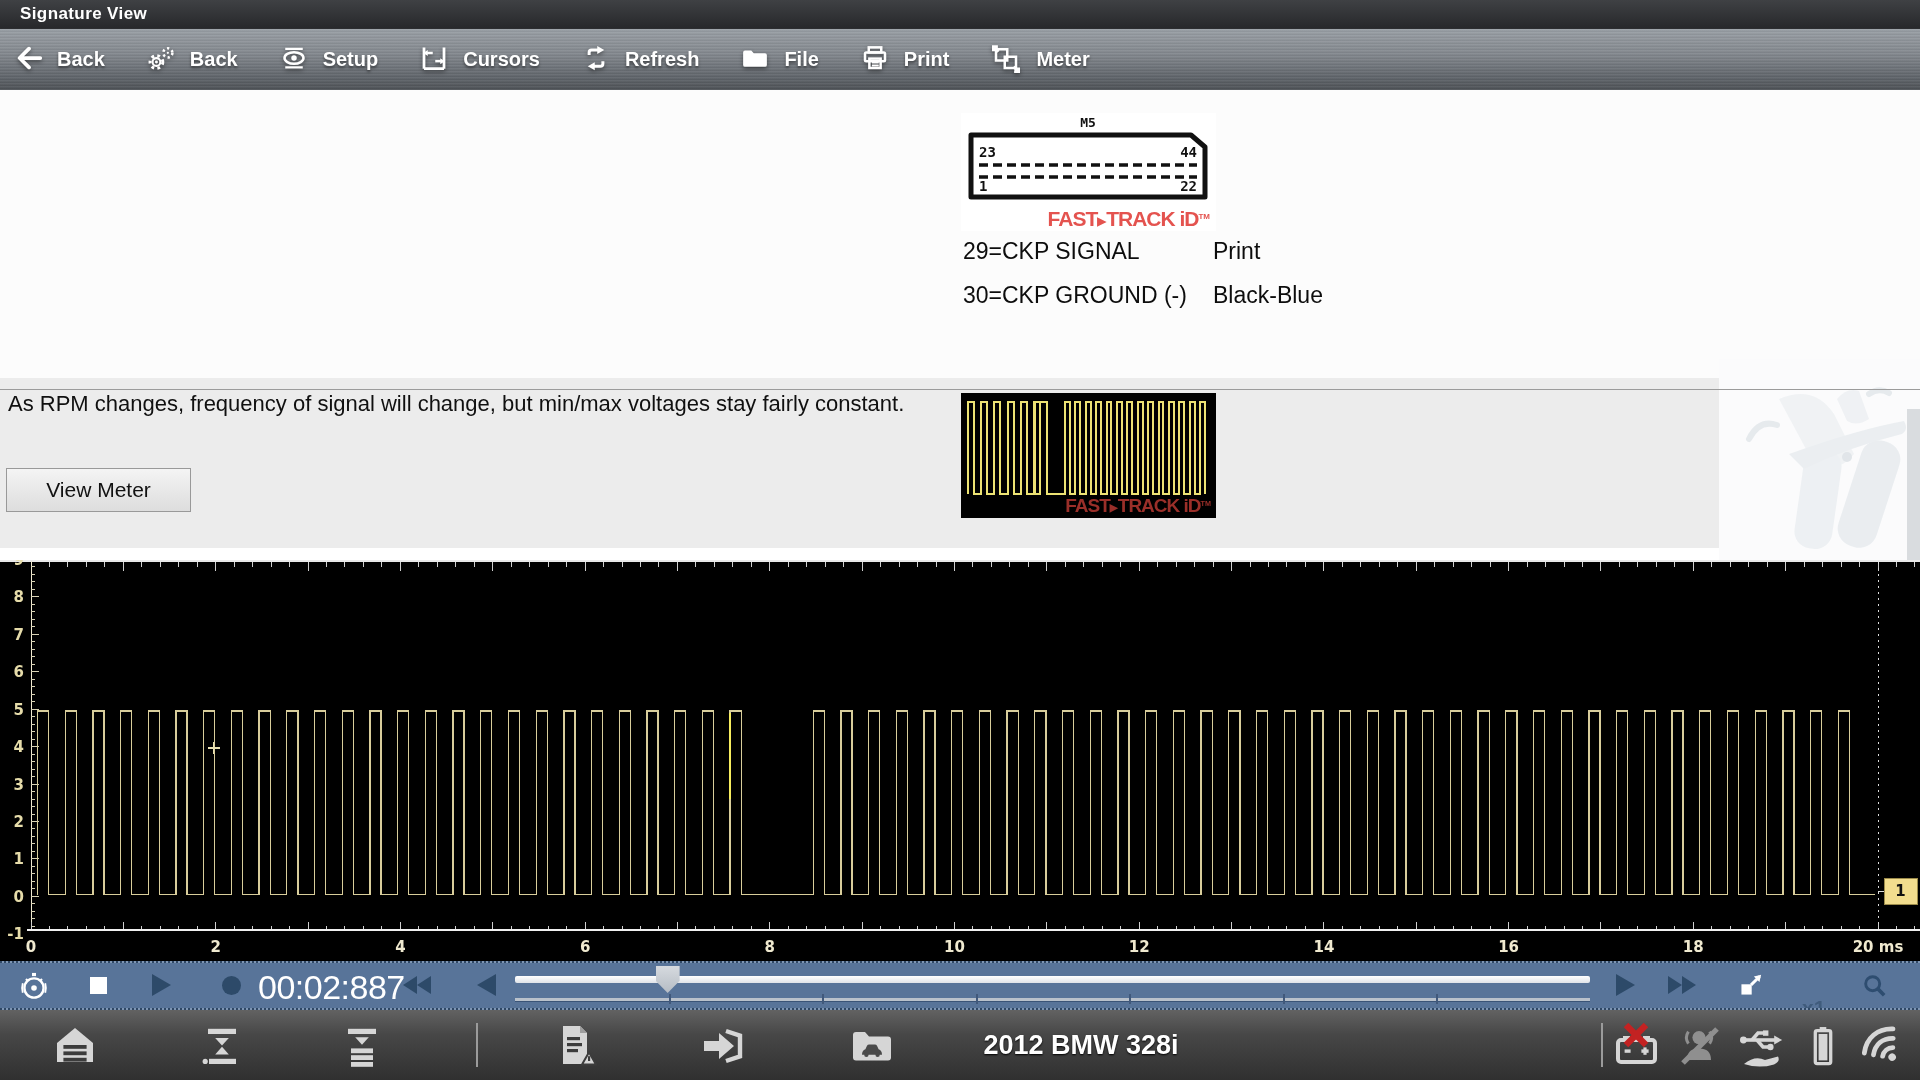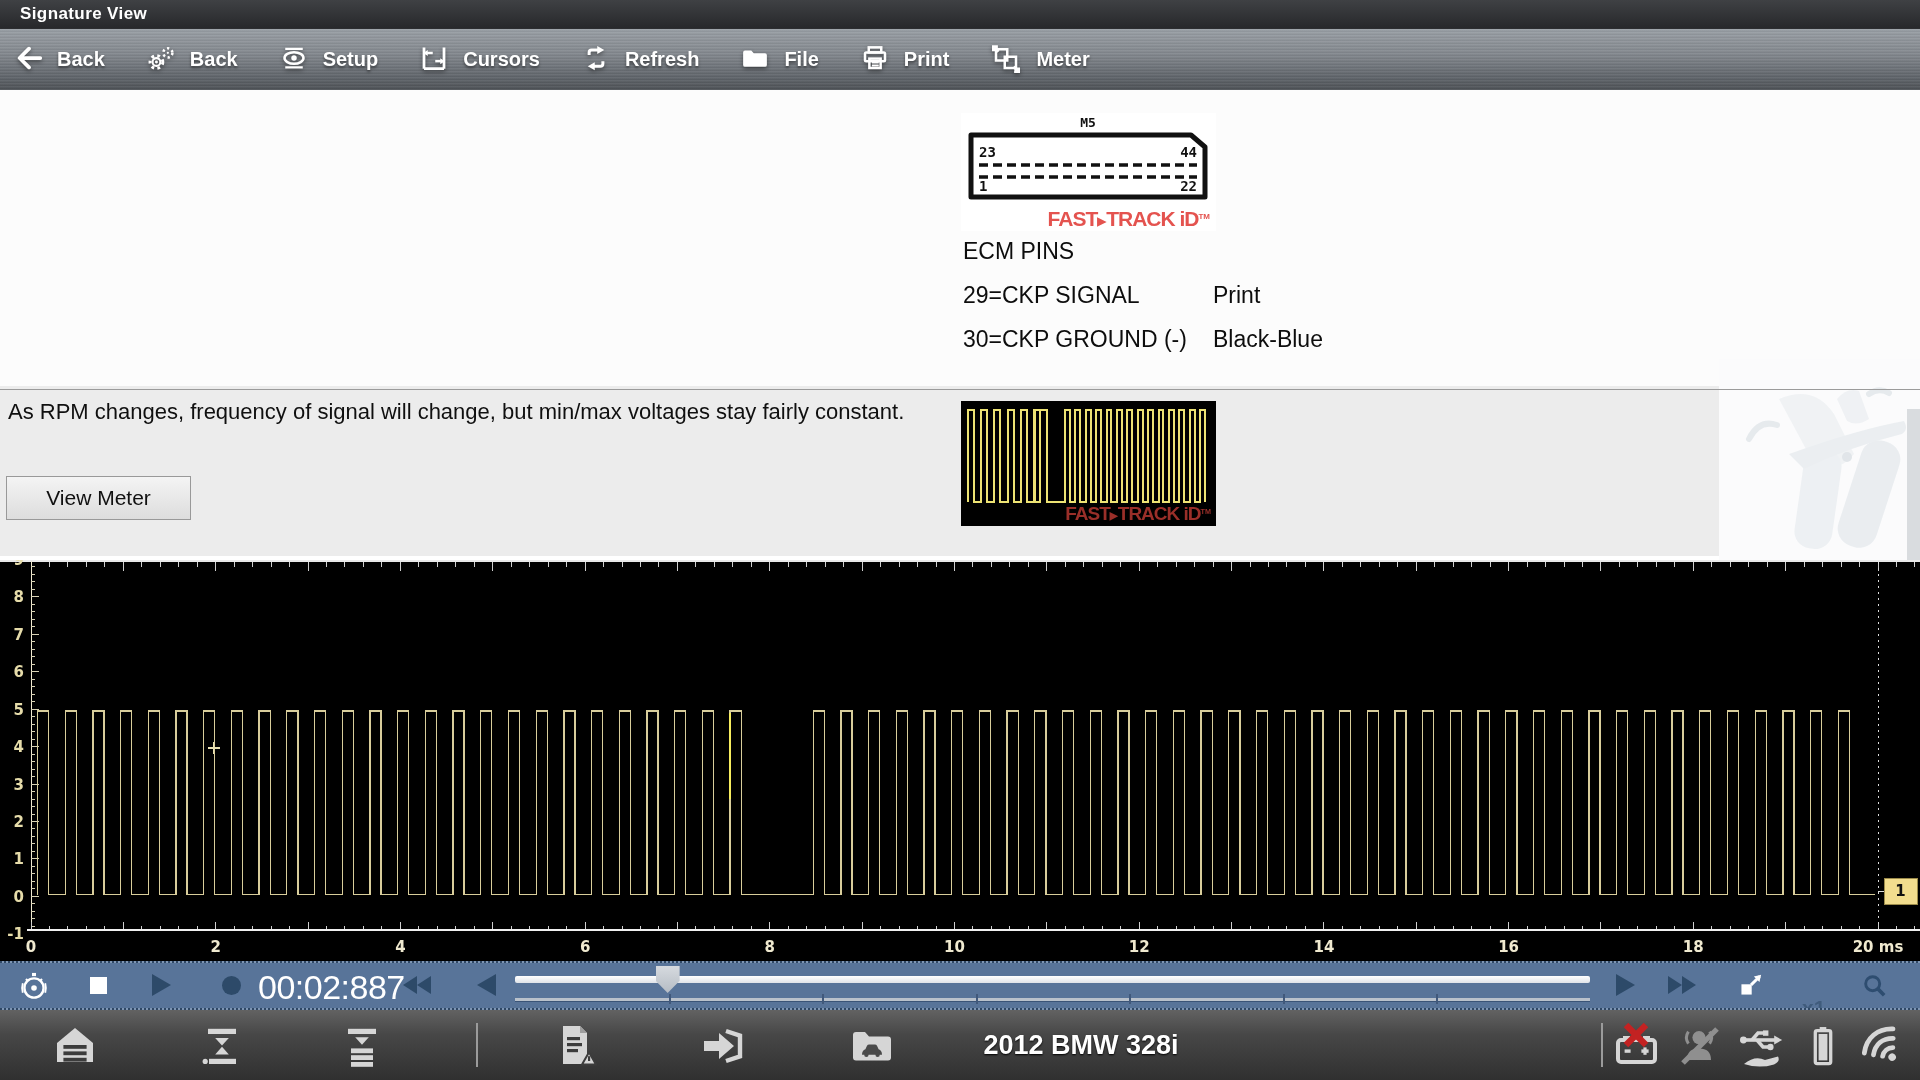--- a/index.html
+++ b/index.html
@@ -25,21 +25,21 @@
   .connector-card{position:absolute;left:961px;top:23px;width:255px;height:118px;background:#fff;}
   .brand{font-weight:800;letter-spacing:-1px;white-space:nowrap;}
   .brand .tri{font-size:.55em;vertical-align:.12em;letter-spacing:0;}
   .brand sup{font-size:.38em;letter-spacing:0;vertical-align:.9em;}
   .connector-brand{position:absolute;right:6px;bottom:0px;font-size:21px;color:#e4534f;}
   .ecm-block{position:absolute;left:963px;top:148px;display:grid;grid-template-columns:250px auto;
     row-gap:17px;font-size:23px;line-height:27px;color:#0d0d0d;}
   .ecm-block .title{grid-column:1 / span 2;}
   
   .divider{position:absolute;left:0;top:389px;width:1920px;height:1px;background:#9b9b9b;z-index:5;}
-  .content-note{position:absolute;left:0;top:386px;width:1811px;height:170px;background:#ececec;}
+  .content-note{position:absolute;left:0;top:378px;width:1811px;height:170px;background:#ececec;}
   .note-text{position:absolute;left:8px;top:12px;width:900px;font-size:22px;line-height:28px;color:#101010;}
   .view-meter{position:absolute;left:6px;top:90px;width:185px;height:44px;
     background:linear-gradient(#f4f4f4,#dddddd);border:1px solid #999;
     font:21px "Liberation Sans",sans-serif;color:#111;cursor:pointer;}
   .thumb{position:absolute;left:961px;top:15px;width:255px;height:125px;background:#000;}
   .thumb-brand{position:absolute;right:5px;bottom:1px;font-size:19px;color:#9a2f29;}
   .ghost-photo{position:absolute;left:1719px;top:359px;width:201px;height:201px;background:#fbfbfc;z-index:2;}
   .photo-strip{position:absolute;right:0;top:50px;width:13px;height:151px;background:#d9dcdf;}
   
   .scope{position:absolute;left:0;top:560px;width:1920px;height:401px;background:#000;}
@@ -173,21 +173,20 @@
       <text x="18" y="78" font-family="DejaVu Sans Mono, monospace" font-size="14" font-weight="bold" fill="#111" id="pin-bl">1</text>
       <text x="236" y="78" text-anchor="end" font-family="DejaVu Sans Mono, monospace" font-size="14" font-weight="bold" fill="#111" id="pin-br">22</text>
       <path d="M18 52 H236 M18 64 H236" stroke="#111" stroke-width="3.5" stroke-dasharray="9 5" fill="none"></path>
     </svg>
     <div class="brand connector-brand">
       <span>FAST</span><span class="tri">▶</span><span>TRACK</span>&nbsp;<span>iD</span><sup>TM</sup>
     </div>
   </div>
 
   <div class="ecm-block">
-    <div class="title">ECM PINS</div>
     <div>29=CKP SIGNAL</div>
     <div>Print</div>
     <div>30=CKP GROUND (-)</div>
     <div>Black-Blue</div>
   </div>
 </div>
 
 <div class="divider"></div>
 
 <div class="content-note">

